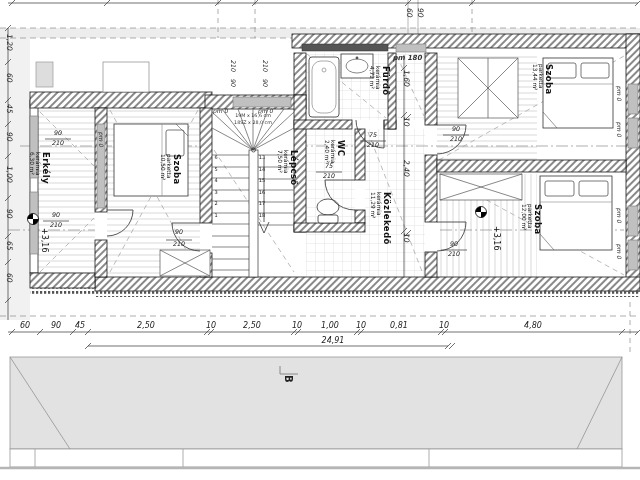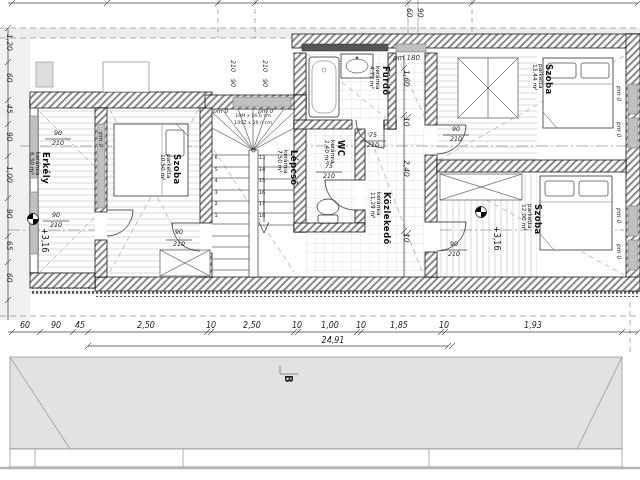--- a/index.html
+++ b/index.html
@@ -295,21 +295,21 @@
 <span class="lb spec ctrx" style="left:253px;top:113px;">19M x 16,6 cm</span>
 <span class="lb spec ctrx" style="left:253px;top:120px;">18SZ x 28,0 cm</span>
 
 <span class="lb pm" style="left:213px;top:108px;">pm 0</span>
 <span class="lb pm" style="left:258px;top:108px;">pm 0</span>
 <span class="lb pm rot" style="left:104px;top:132px;">pm 0</span>
 <span class="lb pm rot" style="left:622px;top:86px;">pm 0</span>
 <span class="lb pm rot" style="left:622px;top:122px;">pm 0</span>
 <span class="lb pm rot" style="left:622px;top:208px;">pm 0</span>
 <span class="lb pm rot" style="left:622px;top:244px;">pm 0</span>
-<span class="lb pm" style="left:393px;top:55px;font-size:7px;">pm 180</span>
+<span class="lb pm" style="left:393px;top:55px;font-size:7px;font-weight:bold;">pm 180</span>
 
 <span class="lb osz ctrx" style="left:58px;top:130px;">90</span>
 <span class="lb osz ctrx" style="left:58px;top:140px;">210</span>
 <span class="lb osz ctrx" style="left:56px;top:212px;">90</span>
 <span class="lb osz ctrx" style="left:56px;top:222px;">210</span>
 <span class="lb osz ctrx" style="left:179px;top:229px;">90</span>
 <span class="lb osz ctrx" style="left:179px;top:241px;">210</span>
 <span class="lb osz ctrx" style="left:456px;top:126px;">90</span>
 <span class="lb osz ctrx" style="left:456px;top:136px;">210</span>
 <span class="lb osz ctrx" style="left:454px;top:241px;">90</span>
@@ -325,23 +325,23 @@
 
 <span class="lb dimb ctr" style="left:25px;top:326px;">60</span>
 <span class="lb dimb ctr" style="left:56px;top:326px;">90</span>
 <span class="lb dimb ctr" style="left:80px;top:326px;">45</span>
 <span class="lb dimb ctr" style="left:146px;top:326px;">2,50</span>
 <span class="lb dimb ctr" style="left:211px;top:326px;">10</span>
 <span class="lb dimb ctr" style="left:252px;top:326px;">2,50</span>
 <span class="lb dimb ctr" style="left:297px;top:326px;">10</span>
 <span class="lb dimb ctr" style="left:330px;top:326px;">1,00</span>
 <span class="lb dimb ctr" style="left:361px;top:326px;">10</span>
-<span class="lb dimb ctr" style="left:399px;top:326px;">1,85</span>
+<span class="lb dimb ctr" style="left:399px;top:326px;">0,81</span>
 <span class="lb dimb ctr" style="left:444px;top:326px;">10</span>
-<span class="lb dimb ctr" style="left:533px;top:326px;">1,93</span>
+<span class="lb dimb ctr" style="left:533px;top:326px;">4,80</span>
 <span class="lb dimb ctr" style="left:333px;top:341px;">24,91</span>
 
 <span class="lb dim rot" style="left:13px;top:34px;">1,20</span>
 <span class="lb dim rot" style="left:13px;top:73px;">60</span>
 <span class="lb dim rot" style="left:13px;top:104px;">45</span>
 <span class="lb dim rot" style="left:13px;top:132px;">90</span>
 <span class="lb dim rot" style="left:13px;top:166px;">1,00</span>
 <span class="lb dim rot" style="left:13px;top:209px;">90</span>
 <span class="lb dim rot" style="left:13px;top:241px;">65</span>
 <span class="lb dim rot" style="left:13px;top:273px;">60</span>

